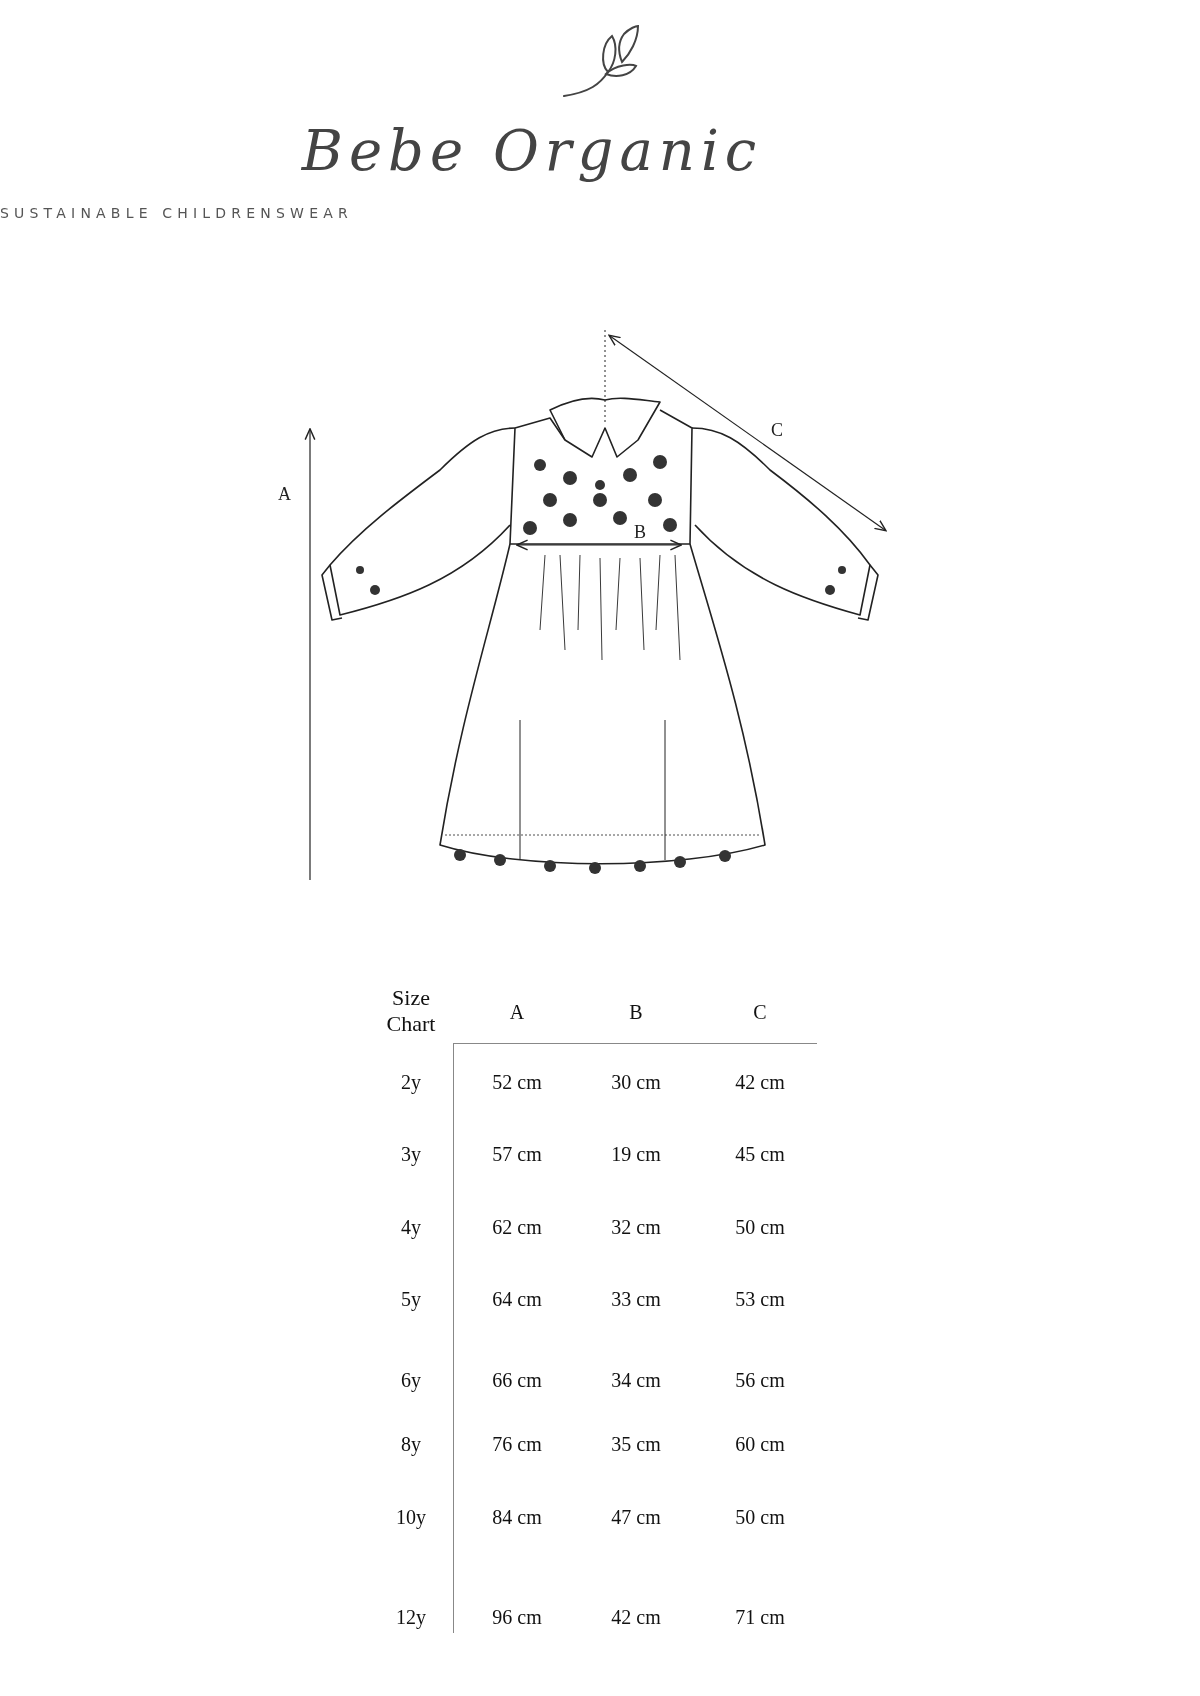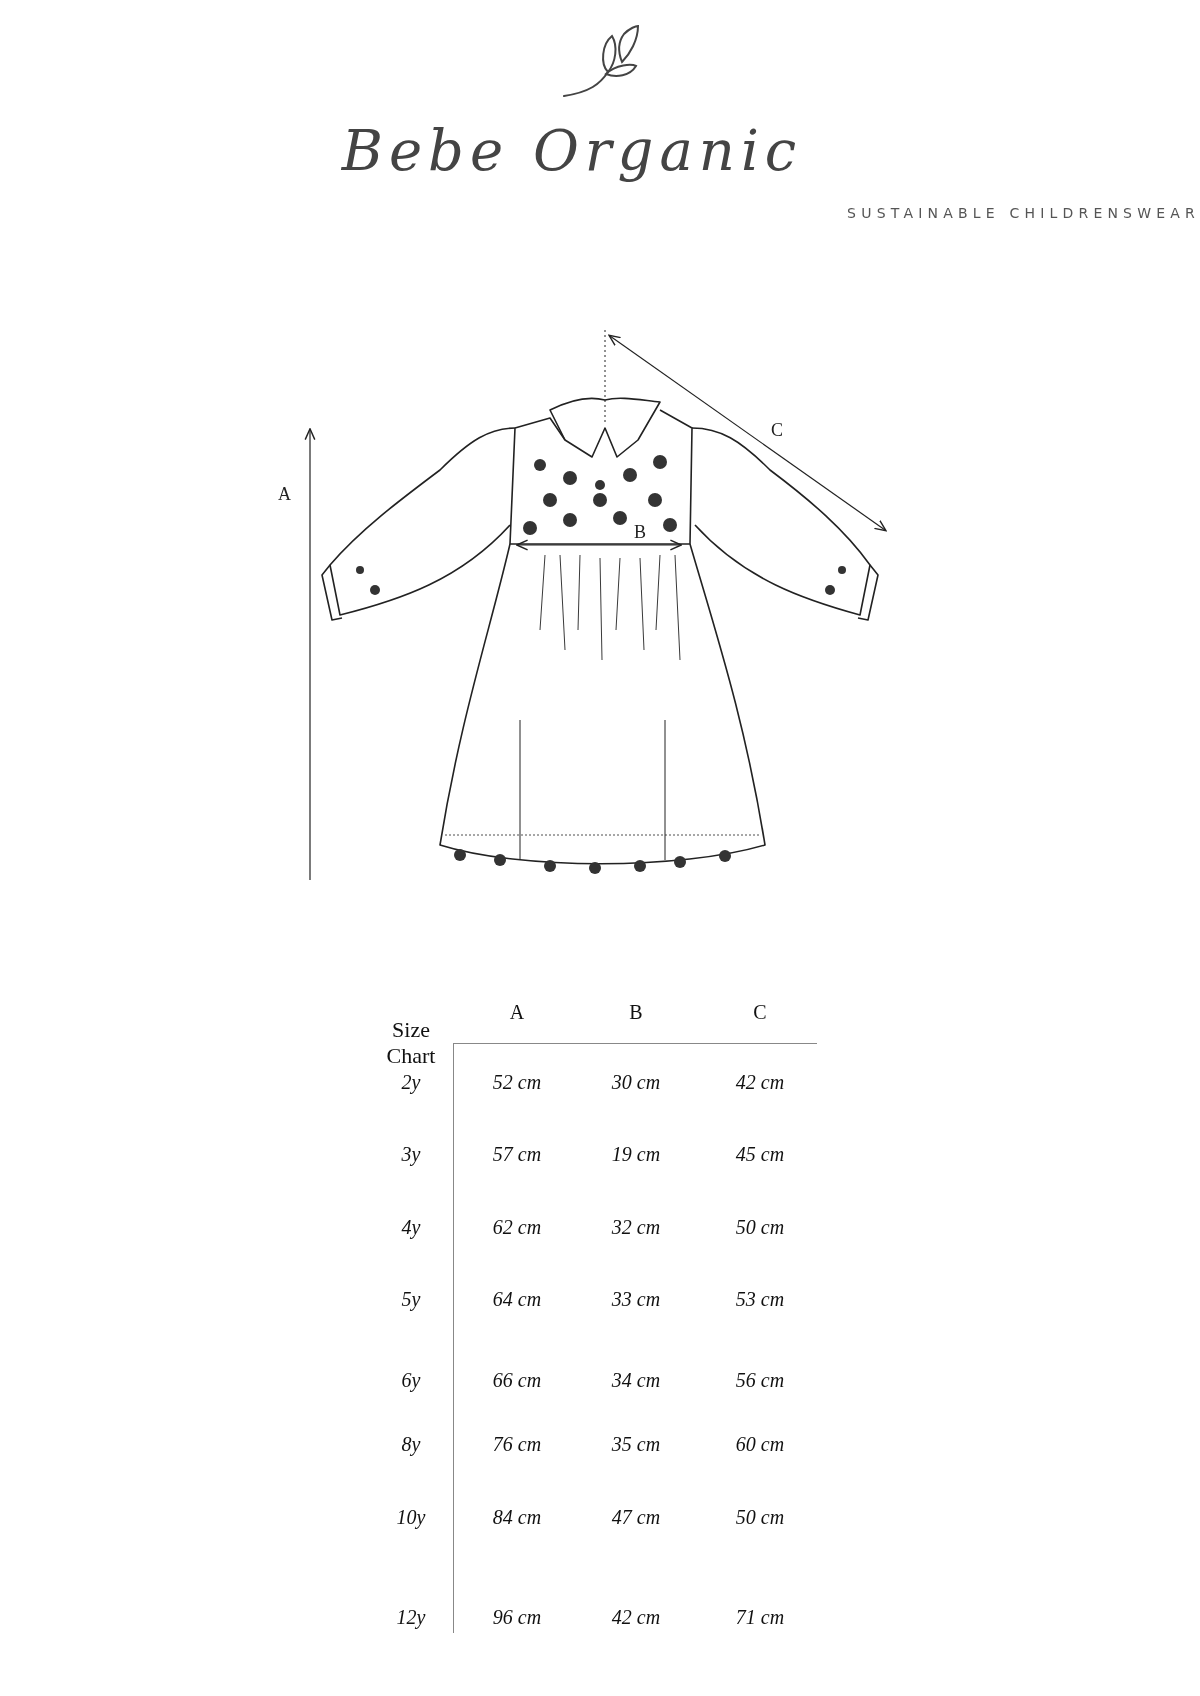--- a/index.html
+++ b/index.html
@@ -1,28 +1,28 @@
 <!DOCTYPE html>
 <html><head>
 <meta charset="utf-8">
 <style>
   html,body{margin:0;padding:0;background:#fff;}
   body{width:1200px;height:1696px;position:relative;overflow:hidden;font-family:"DejaVu Serif",serif;color:#222;}
   .abs{position:absolute;}
   #logo-leaf{left:560px;top:24px;width:80px;height:76px;}
-  #brand-name{left:0;width:1064px;top:118px;text-align:center;font-family:"DejaVu Serif",serif;font-style:italic;font-size:56px;color:#444;letter-spacing:6px;font-weight:normal;padding-left:40px;}
-  #tagline{left:0;width:1200px;top:205px;text-align:right;font-family:"DejaVu Sans",sans-serif;font-size:14px;letter-spacing:5.2px;color:#555;}
+  #brand-name{left:0;width:1064px;top:118px;text-align:center;font-family:"DejaVu Serif",serif;font-style:italic;font-size:56px;color:#444;letter-spacing:6px;font-weight:normal;}
+  #tagline{left:0;width:1200px;top:205px;text-align:left;font-family:"DejaVu Sans",sans-serif;font-size:14px;letter-spacing:5.2px;color:#555;}
   #dress{left:260px;top:300px;width:640px;height:580px;}
   .dim-label{font-family:"Liberation Serif",serif;font-size:18px;color:#222;}
   #size-table{left:370px;top:985px;}
-  .hdr-size{position:absolute;left:0;top:0;width:82px;text-align:center;font-family:"Liberation Serif",serif;font-size:22px;line-height:26px;color:#111;margin-top:32px;}
+  .hdr-size{position:absolute;left:0;top:0;width:82px;text-align:center;font-family:"Liberation Serif",serif;font-size:22px;line-height:26px;color:#111;}
   .col-h{position:absolute;top:16px;width:120px;text-align:center;font-family:"Liberation Serif",serif;font-size:20px;color:#111;}
   .hline{position:absolute;left:83px;top:58px;width:364px;height:1px;background:#888;}
   .vline{position:absolute;left:83px;top:58px;width:1px;height:590px;background:#888;}
-  .row{position:absolute;left:0;width:460px;height:30px;font-style:italic;}
+  .row{position:absolute;left:0;width:460px;height:30px;}
   .cell{position:absolute;top:0;text-align:center;font-family:"Liberation Serif",serif;font-size:20px;color:#111;}
   .c-size{left:0;width:82px;}
   .c-a{left:87px;width:120px;}
   .c-b{left:206px;width:120px;}
   .c-c{left:330px;width:120px;}
 </style>
 </head>
 <body>
 
 <svg id="logo-leaf" class="abs" viewBox="0 0 80 76">

